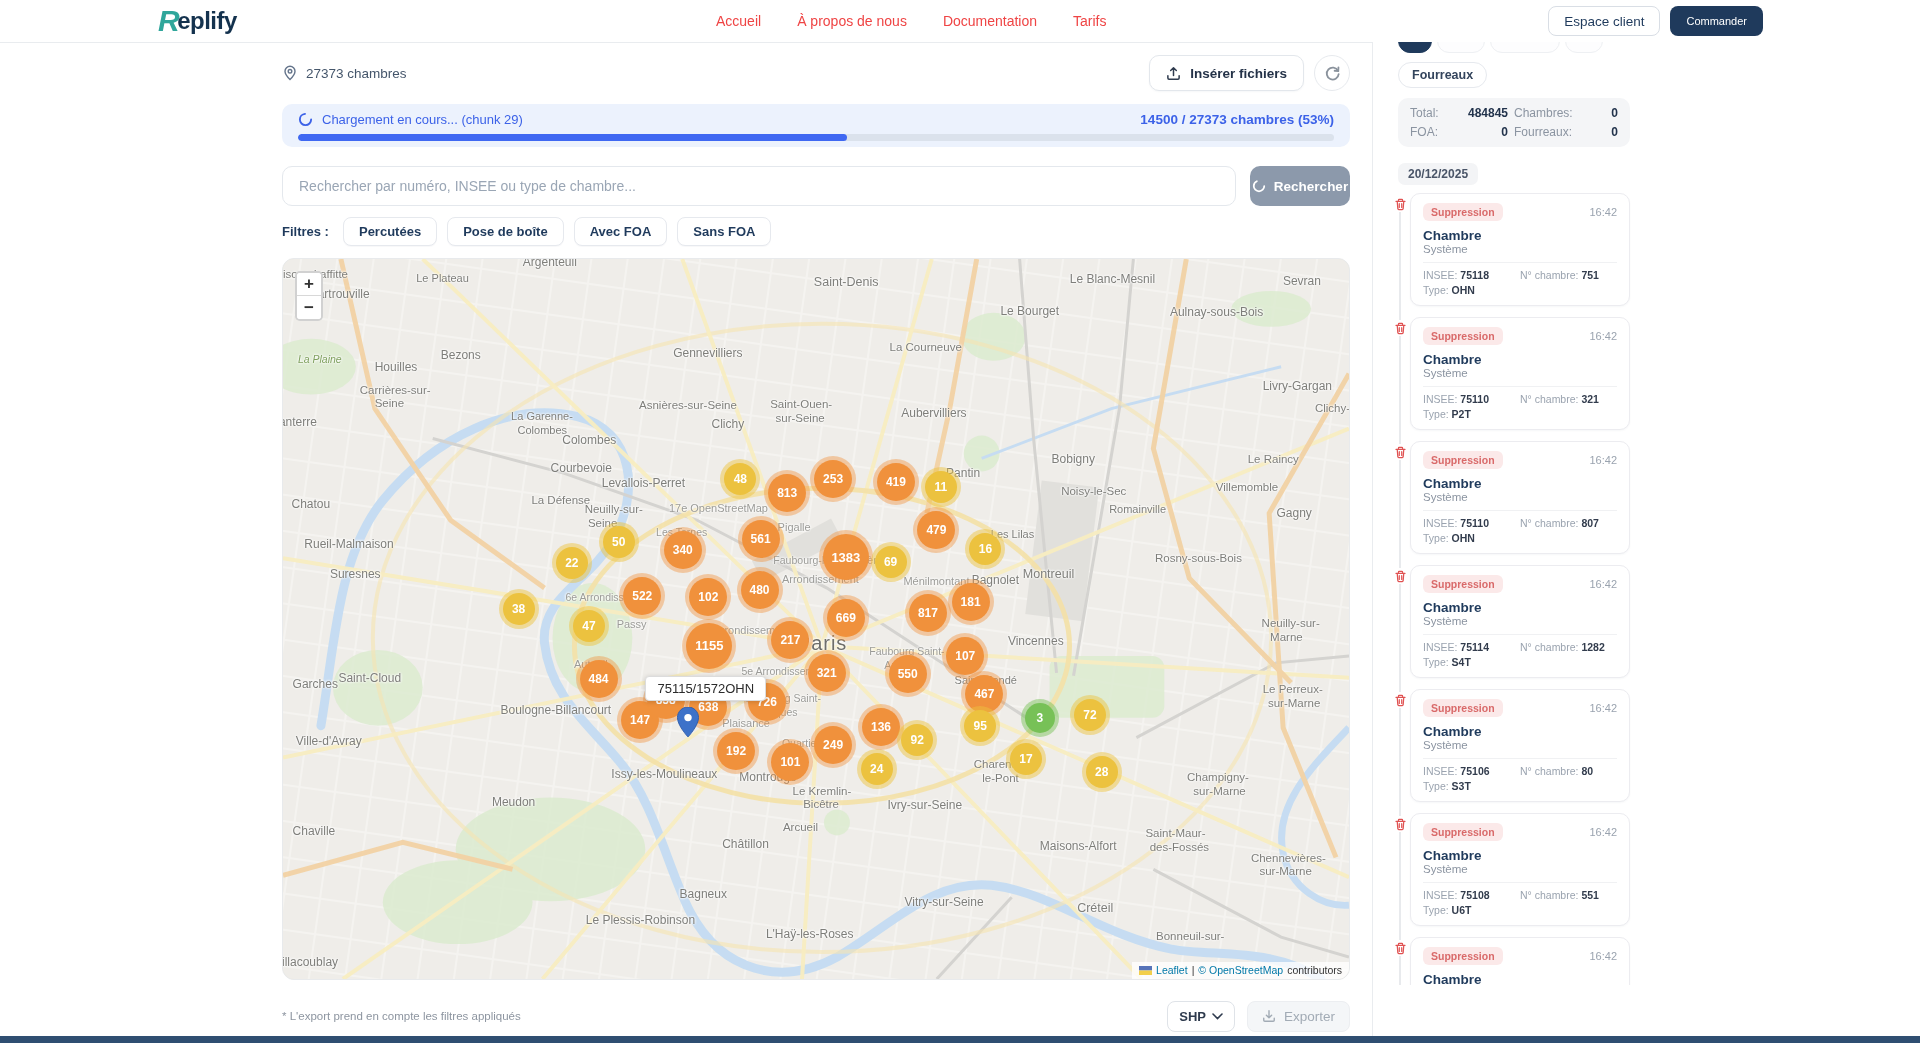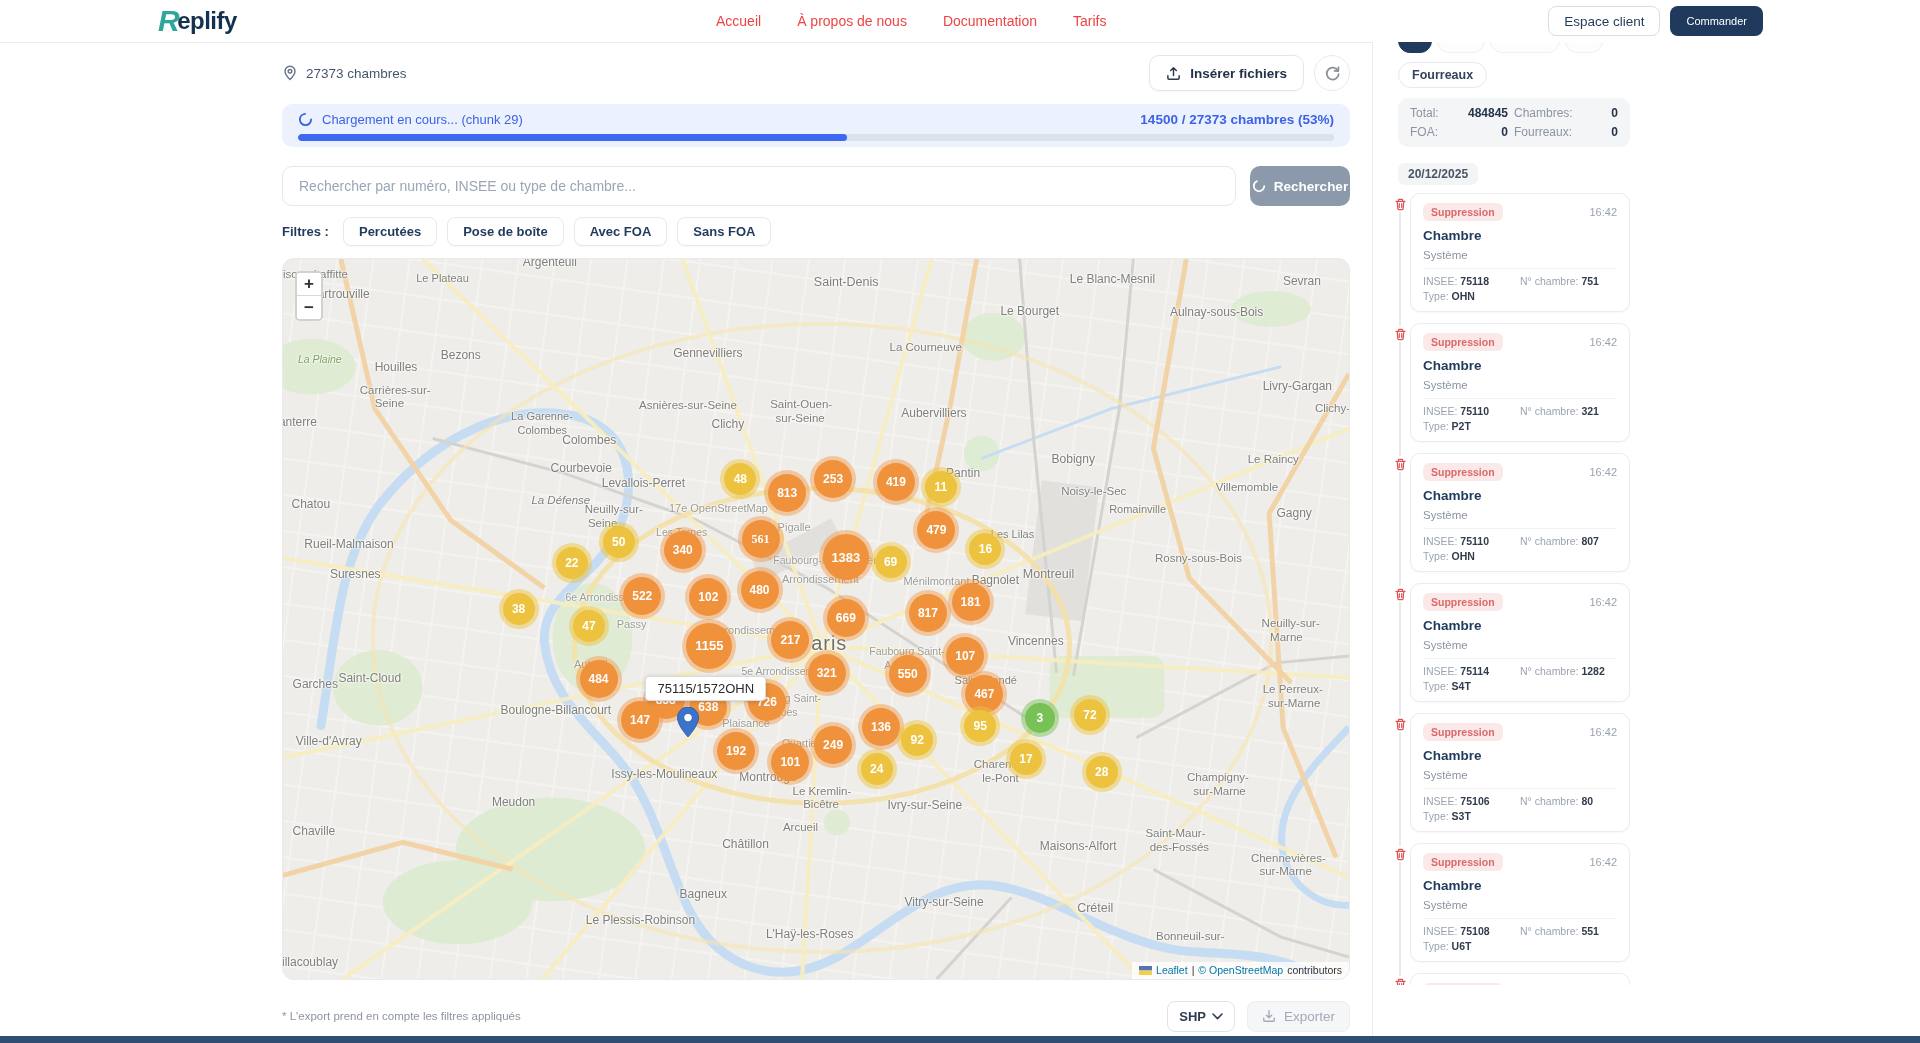--- a/index.html
+++ b/index.html
@@ -82,21 +82,21 @@
   .date-chip { margin-top:16px; display:inline-flex; height:22px; padding:0 10px; align-items:center; background:#f3f4f6; border-radius:7px; font-size:12px; font-weight:600; color:#4a5568; }
   .timeline { position:relative; margin-top:8px; }
   .timeline-line { position:absolute; left:1px; top:4px; bottom:0; width:2px; background:#e8eaed; }
   .event-wrap { position:relative; margin-left:12px; margin-bottom:11px; }
   .event-card { width:220px; min-height:102px; background:#fff; border:1px solid #ececf0; border-radius:10px; padding:9px 12px; box-shadow:0 1px 2px rgba(20,40,70,.04); }
   .trash { position:absolute; left:-18px; top:3px; width:16px; height:16px; background:#fff; display:flex; align-items:center; justify-content:center; }
   .ev-top { display:flex; align-items:center; }
   .ev-badge { background:#fbe9e9; color:#d96a6a; font-size:10.5px; font-weight:600; padding:3px 8px; border-radius:6px; }
   .ev-time { margin-left:auto; font-size:11px; color:#9aa3af; }
   .ev-title { margin-top:7px; font-size:13.5px; font-weight:700; color:#1f3a5c; }
-  .ev-src { margin-top:6px; font-size:11.5px; color:#8b94a1; }
+  .ev-src { margin-top:0; font-size:11.5px; color:#8b94a1; }
   .ev-div { height:1px; background:#f0f1f3; margin:7px 0 6px 0; }
   .ev-meta { display:grid; grid-template-columns:1fr 1fr; row-gap:3px; font-size:10.5px; color:#9aa3af; }
   .ev-meta b { color:#323c4d; font-weight:700; }
   .ev-meta .full { grid-column:1 / -1; }
   svg { display:block; }
 </style>
 </head>
 <body>
 
 <div class="page">
@@ -279,21 +279,21 @@
         <div class="map-label" style="left: 36.6%; top: 12.1%; font-size: 12px;">Gennevilliers</div>
         <div class="map-label" style="left: 33.4%; top: 19.4%; font-size: 11.5px;">Asnières-sur-Seine</div>
         <div class="map-label" style="left: 45.7%; top: 19.3%; font-size: 11.5px;">Saint-Ouen-</div>
         <div class="map-label" style="left: 46.2%; top: 21.2%; font-size: 11.5px;">sur-Seine</div>
         <div class="map-label" style="left: 58%; top: 20.4%; font-size: 12px;">Aubervilliers</div>
         <div class="map-label" style="left: 40.2%; top: 22%; font-size: 12px;">Clichy</div>
         <div class="map-label" style="left: 21.4%; top: 21%; font-size: 11px;">La Garenne-</div>
         <div class="map-label" style="left: 22%; top: 22.9%; font-size: 11px;">Colombes</div>
         <div class="map-label" style="left: 26.2%; top: 24.2%; font-size: 12px;">Colombes</div>
         <div class="map-label" style="left: 25.1%; top: 28%; font-size: 12px;">Courbevoie</div>
-        <div class="map-label" style="left: 23.3%; top: 32.6%; font-size: 11.5px; font-style: italic;">La Défense</div>
+        <div class="map-label" style="left: 23.3%; top: 32.6%; font-size: 11.5px;">La Défense</div>
         <div class="map-label" style="left: 29.9%; top: 30.2%; font-size: 12px;">Levallois-Perret</div>
         <div class="map-label" style="left: 28.3%; top: 33.9%; font-size: 11.5px;">Neuilly-sur-</div>
         <div class="map-label" style="left: 28.6%; top: 35.9%; font-size: 11.5px;">Seine</div>
         <div class="map-label dist" style="left: 36.2%; top: 33.8%; font-size: 11px;">17e OpenStreetMap</div>
         <div class="map-label dist" style="left: 35%; top: 37.1%; font-size: 10.5px;">Les Ternes</div>
         <div class="map-label dist" style="left: 46.4%; top: 36.4%; font-size: 11px;">Pigalle</div>
         <div class="map-label" style="left: 62.2%; top: 28.7%; font-size: 12px;">Pantin</div>
         <div class="map-label" style="left: 66.4%; top: 37.4%; font-size: 11px;">Les Lilas</div>
         <div class="map-label" style="left: -1.2%; top: 21.6%; font-size: 12px;">Nanterre</div>
         <div class="map-label" style="left: 0.8%; top: 33.1%; font-size: 12px;">Chatou</div>
@@ -380,21 +380,21 @@
           <div class="in" style="width: 32px; height: 32px; background: rgb(236, 194, 63);">
             <span class="cluster-count">50</span>
           </div>
         </div>
         <div class="cluster" style="left: 37.5%; top: 40.4%; width: 46px; height: 46px; background: rgba(240, 145, 60, 0.42);">
           <div class="in" style="width: 38px; height: 38px; background: rgb(240, 145, 60);">
             <span class="cluster-count">340</span>
           </div>
         </div>
         <div class="cluster" style="left: 44.8%; top: 38.9%; width: 46px; height: 46px; background: rgba(240, 145, 60, 0.42);">
-          <div class="in" style="width: 38px; height: 38px; background: rgb(240, 145, 60); font-family: Liberation Serif, serif;">
+          <div class="in" style="width: 38px; height: 38px; background: rgb(240, 145, 60);">
             <span class="cluster-count">561</span>
           </div>
         </div>
         <div class="cluster big" style="left: 52.8%; top: 41.4%; width: 54px; height: 54px; background: rgba(240, 145, 60, 0.42);">
           <div class="in" style="width: 46px; height: 46px; background: rgb(240, 145, 60);">
             <span class="cluster-count">1383</span>
           </div>
         </div>
         <div class="cluster" style="left: 57%; top: 42.1%; width: 40px; height: 40px; background: rgba(236, 194, 63, 0.48);">
           <div class="in" style="width: 32px; height: 32px; background: rgb(236, 194, 63);">

